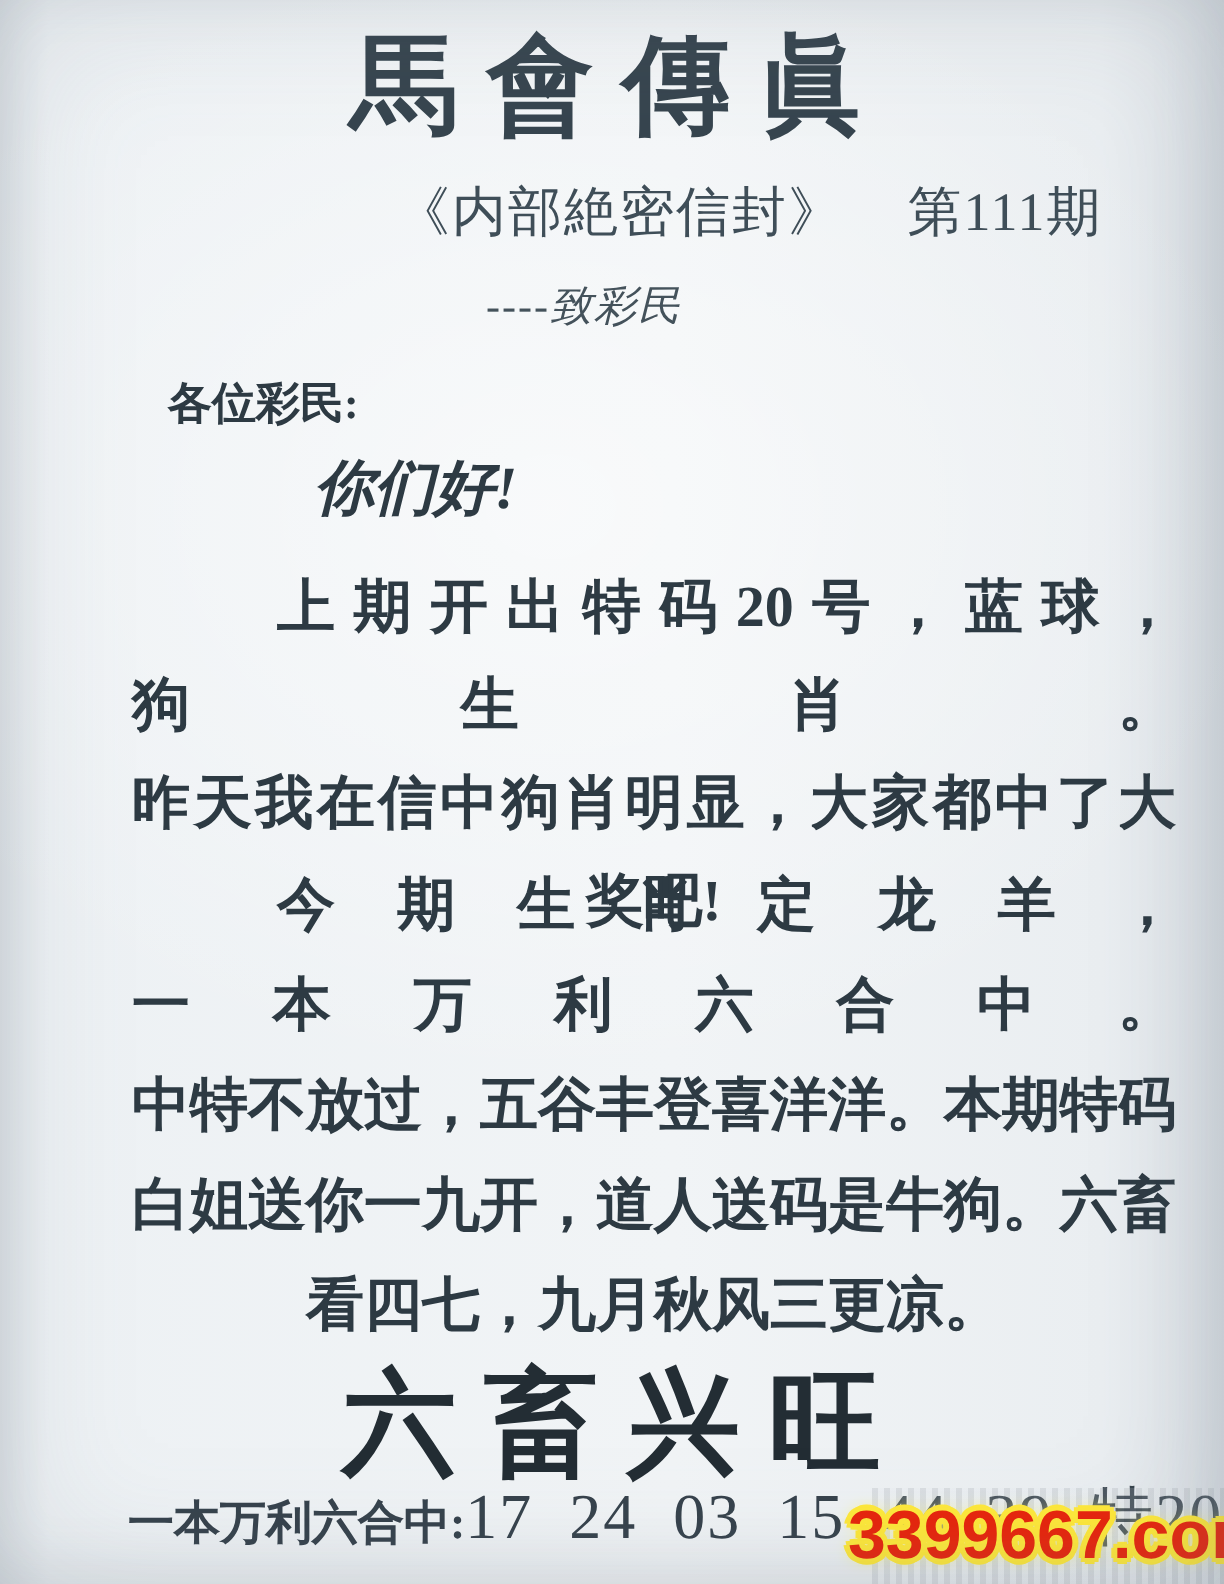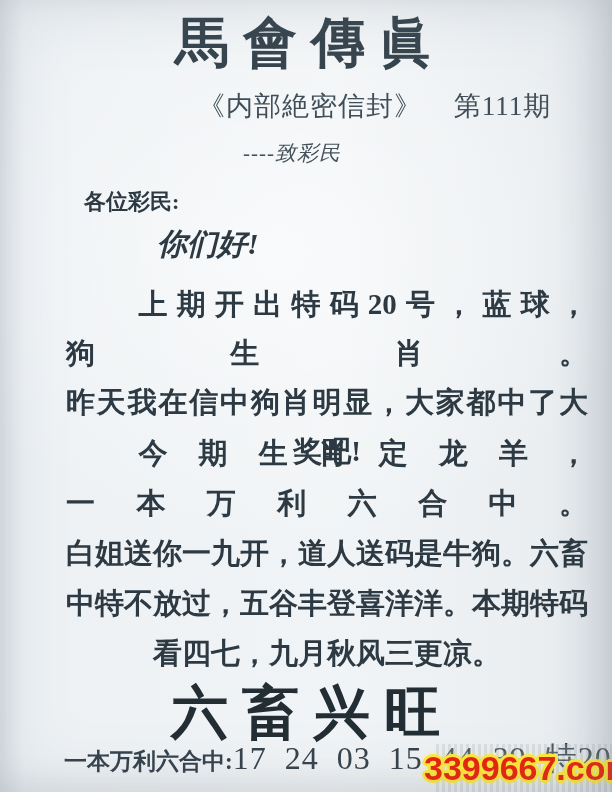--- a/index.html
+++ b/index.html
@@ -185,22 +185,22 @@
   <div class="greeting">你们好!</div>
 
   <div class="para para1">
     <div class="line full indent">上期开出特码20号，蓝球，狗生肖。</div>
     <div class="line full">昨天我在信中狗肖明显，大家都中了大</div>
     <div class="line">奖吧!</div>
   </div>
 
   <div class="para para2">
     <div class="line full indent">今期生肖定龙羊，一本万利六合中。</div>
+    <div class="line full">中特不放过，五谷丰登喜洋洋。本期特码</div>
     <div class="line full">白姐送你一九开，道人送码是牛狗。六畜</div>
-    <div class="line full">中特不放过，五谷丰登喜洋洋。本期特码</div>
     <div class="line">看四七，九月秋风三更凉。</div>
   </div>
 
   <div class="slogan">六畜兴旺</div>
 
   <div class="results">
     <span class="results-label">一本万利六合中:</span><span class="results-numbers">17 24 03 15 44 39 特20</span>
   </div>
 
   <div class="blur-band"></div>

